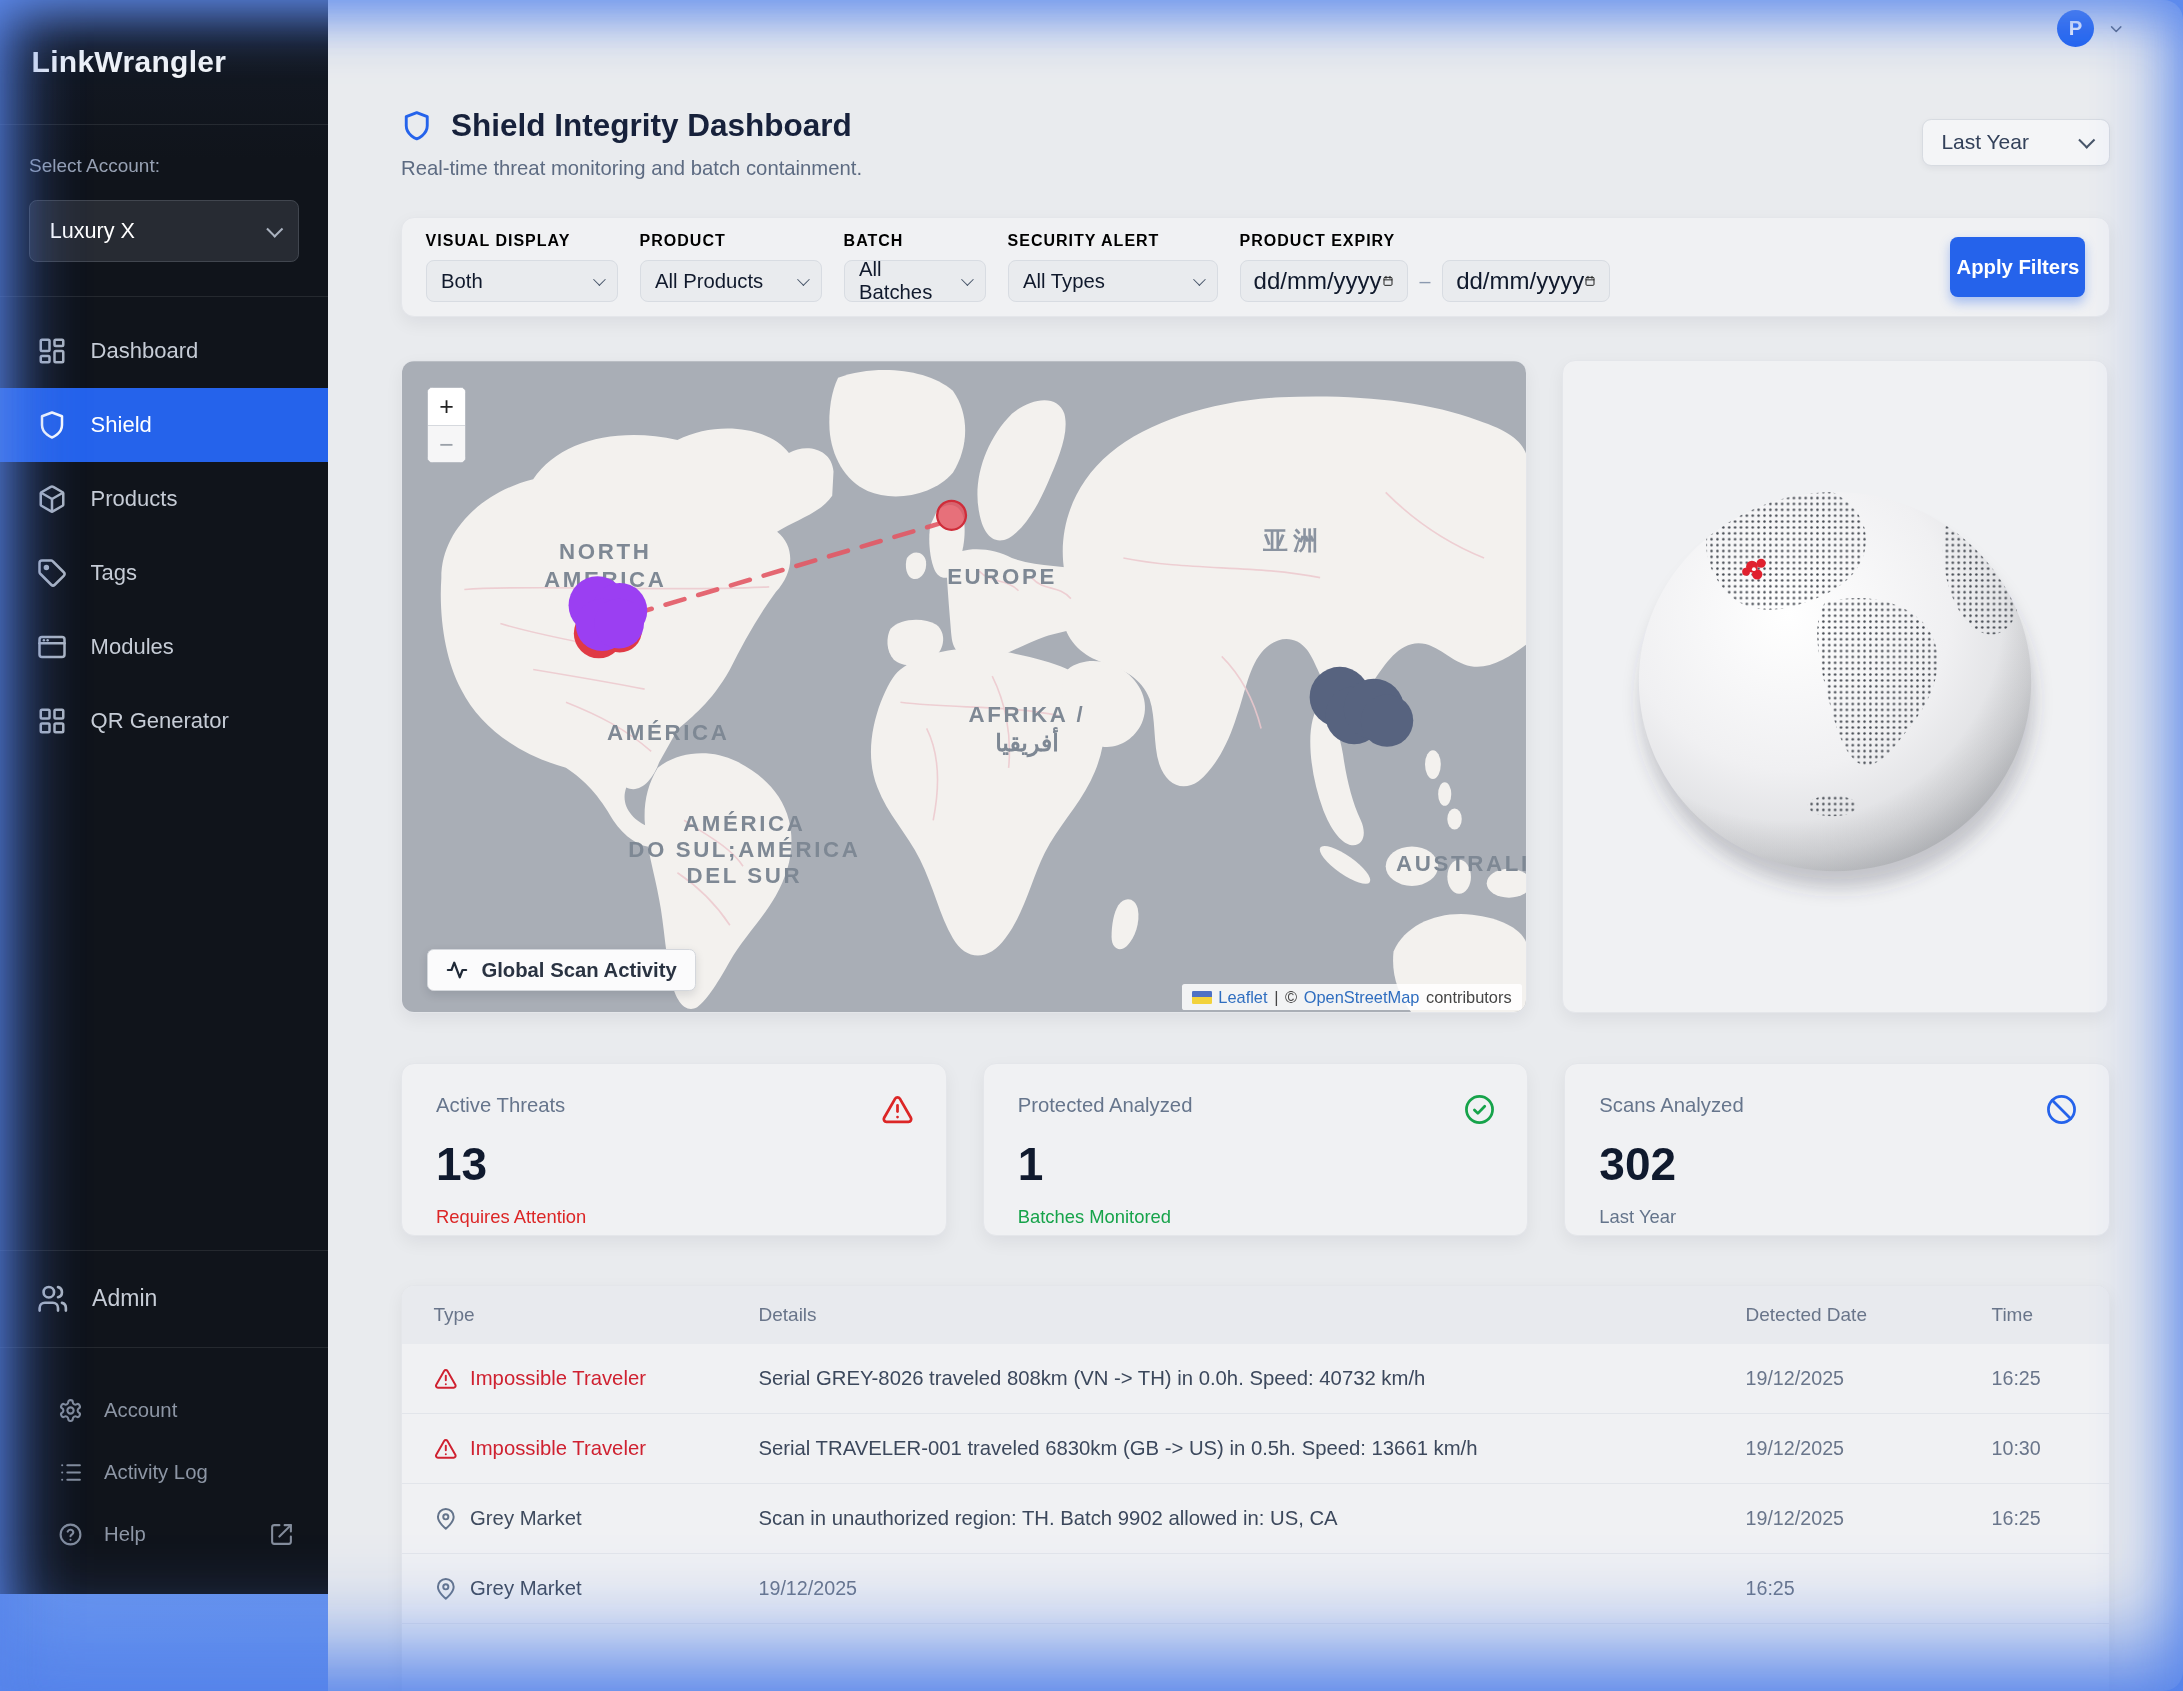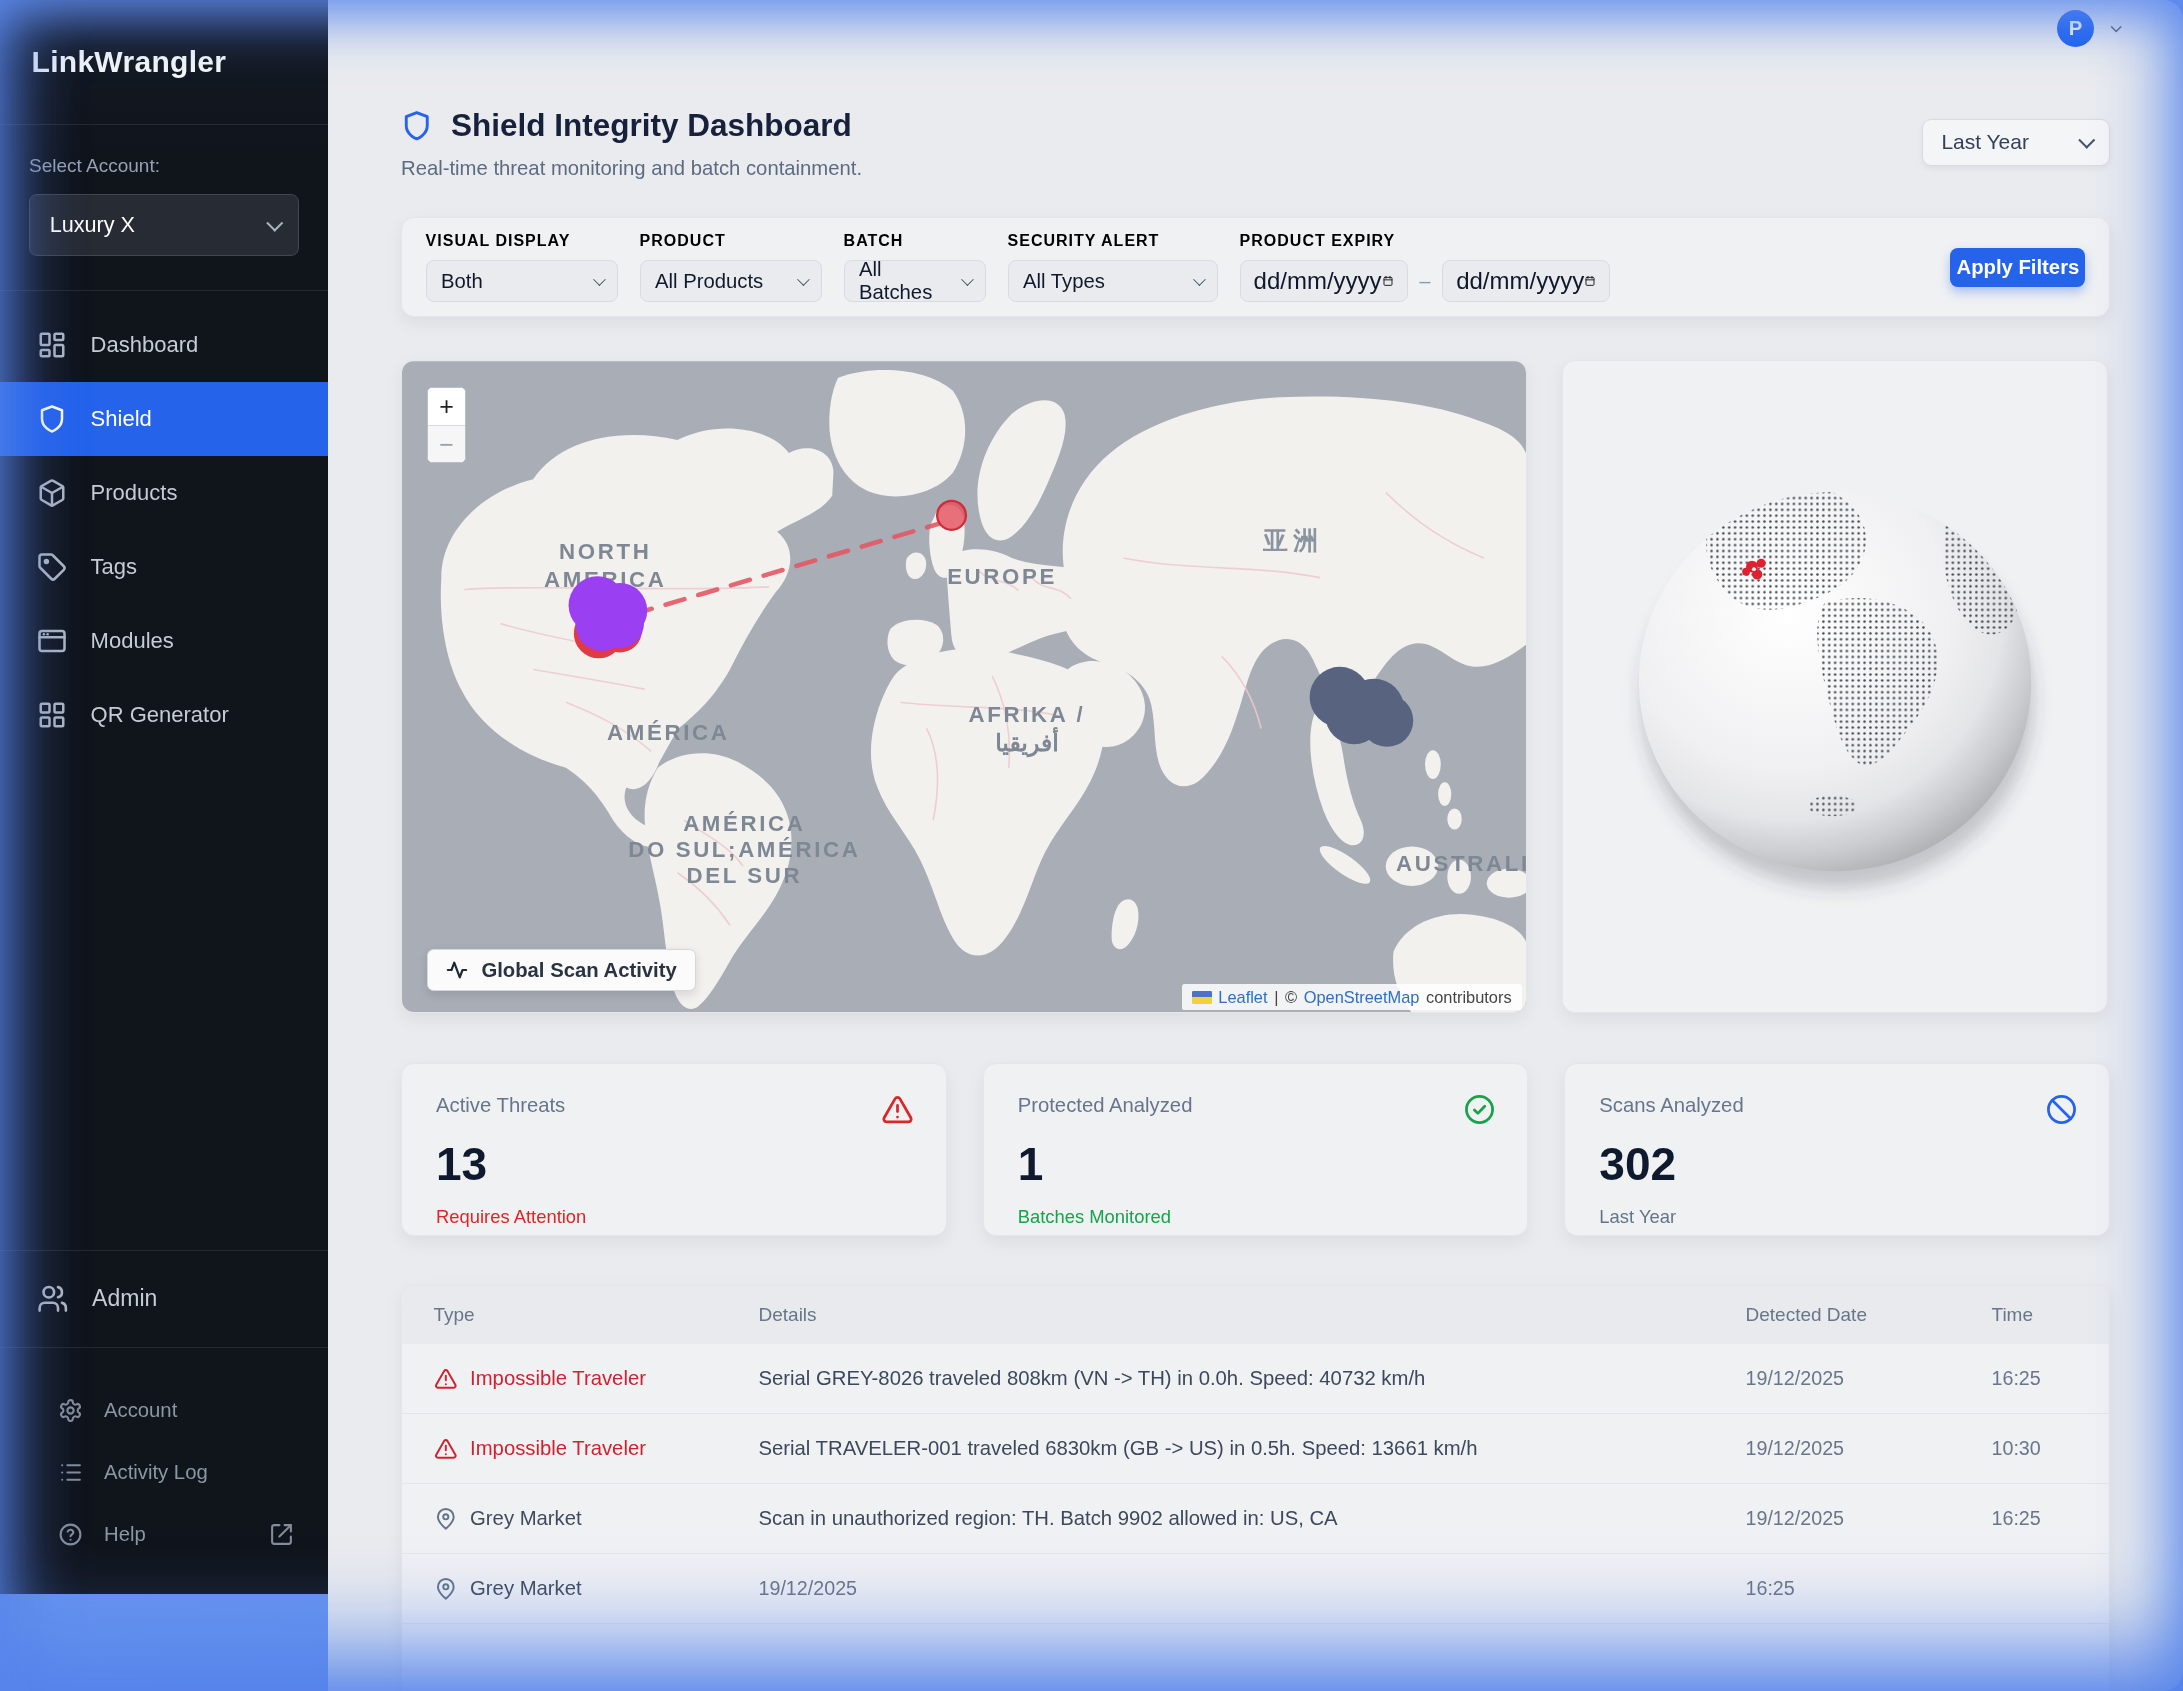--- a/index.html
+++ b/index.html
@@ -10,21 +10,21 @@
 
   
   .sidebar { position:absolute; left:0; top:0; width:328px; height:1594px;
              background:linear-gradient(180deg,#141a26 0%,#10141b 10%,#10141b 100%);
              display:flex; flex-direction:column; z-index:2; }
   .brand { height:125px; display:flex; align-items:center; padding:0 31.5px;
            border-bottom:0.7px solid rgba(255,255,255,.09);
            color:#f3f5f8; font-size:30px; font-weight:bold; letter-spacing:0.3px; }
   .account-block { padding:30px 29px 34px; border-bottom:0.7px solid rgba(255,255,255,.09); }
   .account-label { color:#97a1b3; font-size:19px; }
-  .account-select { margin-top:17px; height:62px; background:#272b33; border:0.7px solid #41464f;
+  .account-select { margin-top:23px; height:62px; background:#272b33; border:0.7px solid #41464f;
                     border-radius:7.9px; display:flex; align-items:center; justify-content:space-between;
                     padding:0 19.7px; color:#fff; font-size:21.6px; cursor:pointer; }
   .nav { margin-top:17px; }
   .nav-item { height:74px; display:flex; align-items:center; gap:23.6px; padding-left:37px;
               color:#c6ccd6; font-size:22px; cursor:pointer; }
   .nav-item svg { width:30px; height:30px; stroke:#aeb6c2; }
   .nav-item.active { background:#2563eb; color:#ffffff; }
   .nav-item.active svg { stroke:#ffffff; }
   .side-spacer { flex:1; }
   .admin-row { height:98px; display:flex; align-items:center; gap:23.6px; padding-left:37px;
@@ -71,21 +71,21 @@
              display:flex; align-items:center; justify-content:space-between; gap:13px;
              padding:0 14.4px; font-size:20.3px; color:#10192c; cursor:pointer; }
   .fselect .chev { width:9.2px; height:9.2px; border-width:1.6px; }
   .w1{width:192px}.w2{width:182px}.w3{width:142px}.w4{width:210px}
   .dates { display:flex; align-items:center; gap:11.8px; }
   .dateinput { width:168px; height:42px; background:#e9ebee; border:1.3px solid #d8dce2; border-radius:7.9px;
                display:flex; align-items:center; justify-content:space-between; padding:0 13px;
                font-size:24px; color:#10192c; cursor:text; }
   .dateinput svg { width:19.7px; height:19.7px; stroke:#222; }
   .date-sep { color:#8b99af; font-size:19.7px; }
-  .apply-btn { margin-left:auto; width:135px; height:39px; background:#2563eb; color:#fff;
+  .apply-btn { margin-left:auto; width:135px; height:60px; background:#2563eb; color:#fff;
                border:none; border-radius:7.9px; font-size:20.3px; font-weight:bold; cursor:pointer;
                box-shadow:0 5.2px 10.5px rgba(37,99,235,.35); font-family:inherit; }
 
   
   .map-row { margin-top:43px; display:flex; gap:35px; }
   .map-card { width:1126px; height:653px; overflow:hidden; position:relative; padding:0; }
   .map-card svg.world { display:block; }
   .globe-card { width:546px; height:653px; display:flex; align-items:center; justify-content:center; }
 
   .map-label { fill:#7e8894; font-weight:bold; font-size:34px; letter-spacing:4px; }

